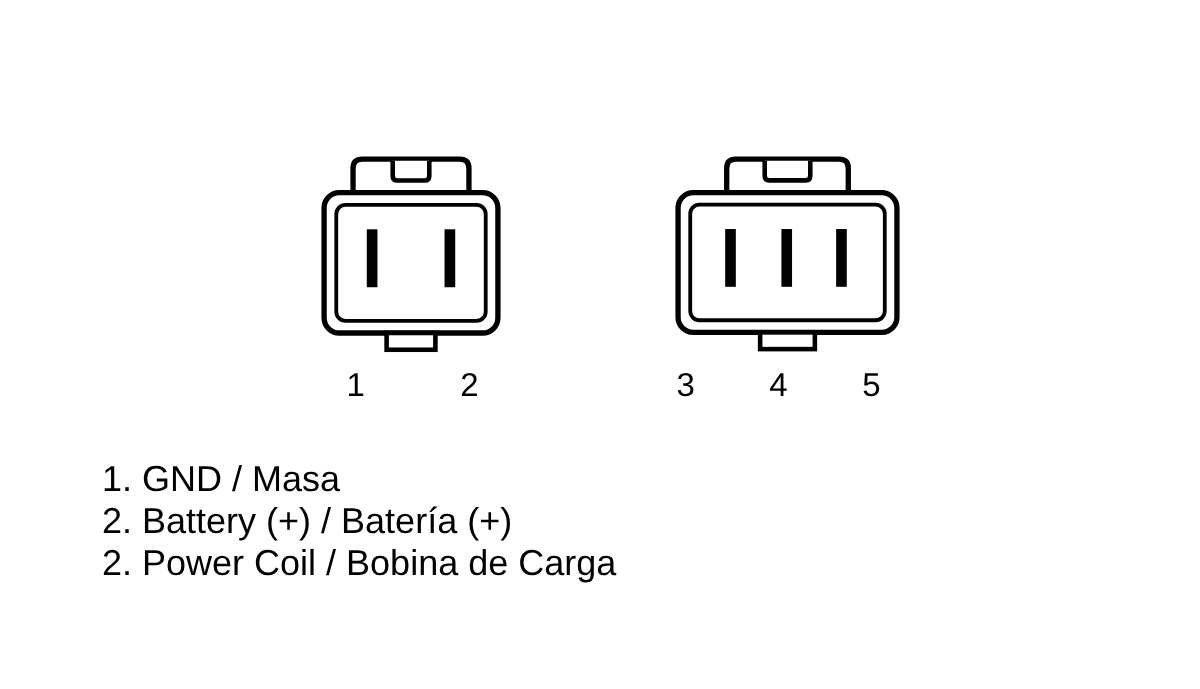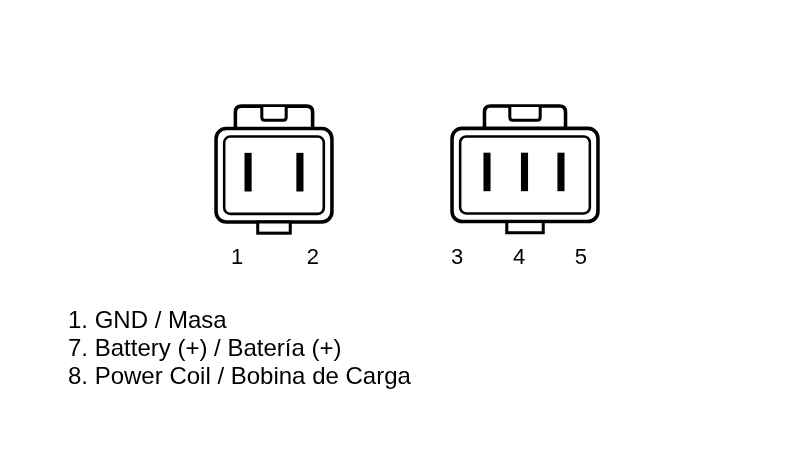--- a/index.html
+++ b/index.html
@@ -89,18 +89,18 @@
     </svg>
     <div class="pin-numbers">
       <span>3</span>
       <span>4</span>
       <span>5</span>
     </div>
   </div>
 
   <div class="legend-col legend-left">
     <div>1. GND / Masa</div>
-    <div>7. Battery (+) / Batería (+)</div>
-    <div>8. Power Coil / Bobina de Carga</div>
+    <div>2. Battery (+) / Batería (+)</div>
+    <div>2. Power Coil / Bobina de Carga</div>
   </div>
 
 
 </div>
 
 </body></html>

